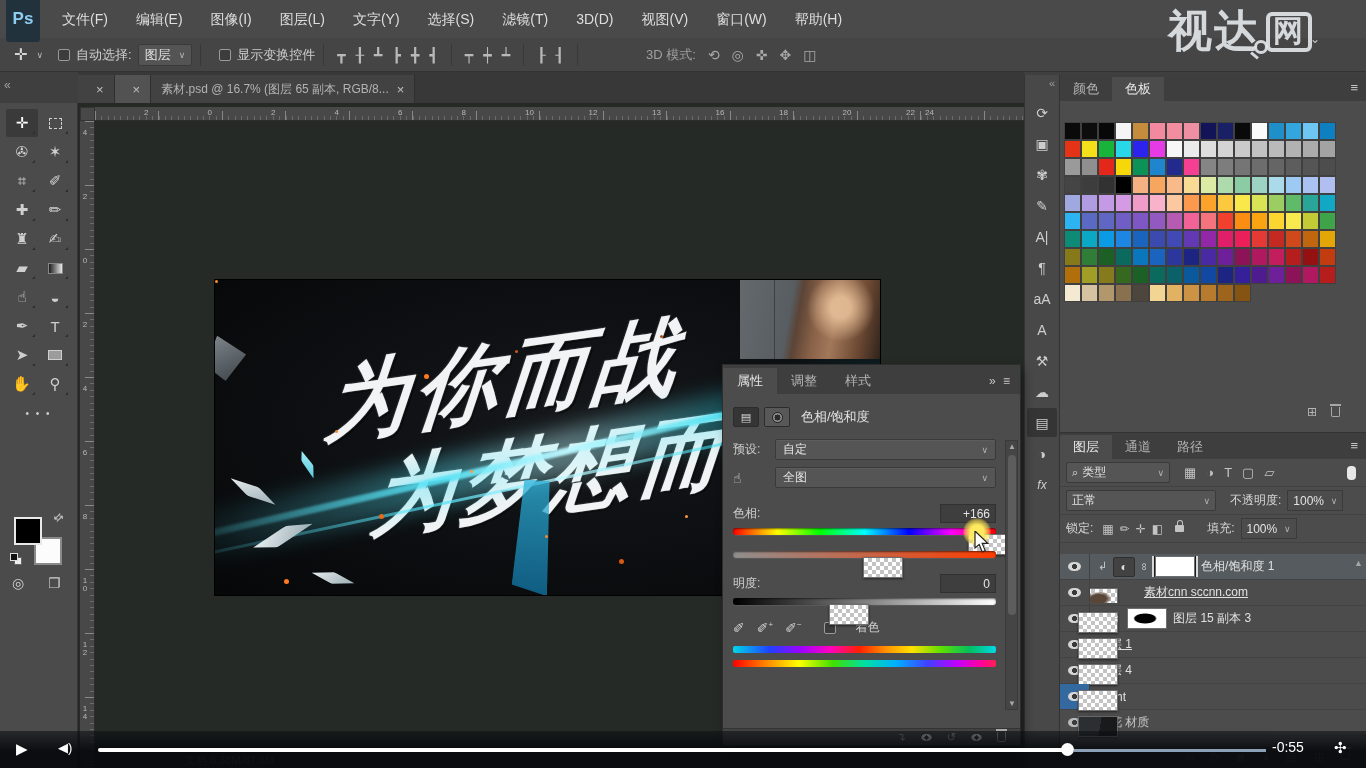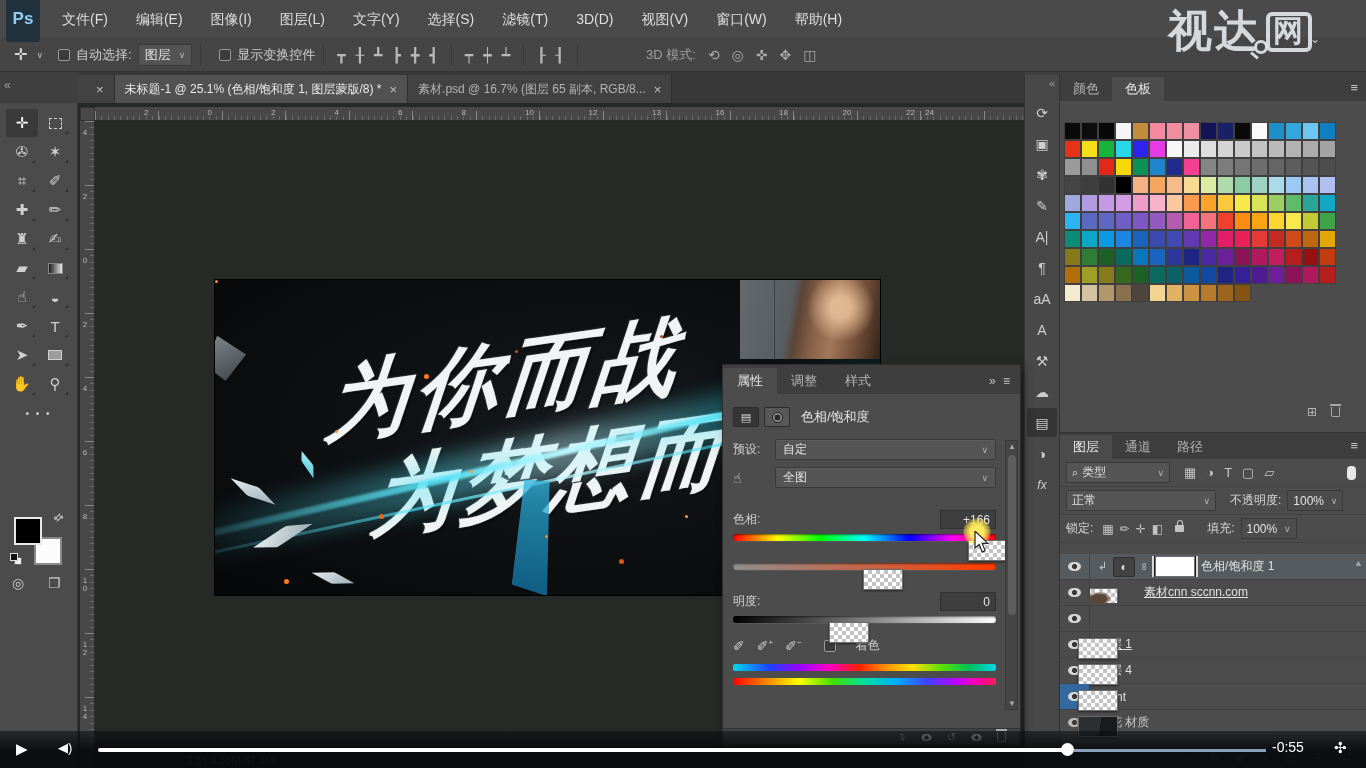--- a/index.html
+++ b/index.html
@@ -105,21 +105,21 @@
   #props-title-row { display:flex; align-items:center; height:30px; margin-bottom:4px; }
   .mini-btn { width:26px; height:20px; background:#353535; border:1px solid #2c2c2c; border-radius:2px; margin-right:5px; display:flex; align-items:center; justify-content:center; color:#d8d8d8; font-size:11px; }
   .mini-btn.mask { background:#585858; }
   .mask-dot { width:11px; height:11px; border-radius:50%; background:radial-gradient(circle,#2a2a2a 0 45%,#8f8f8f 50%); border:1px solid #222; }
   #props-title { margin-left:6px; font-size:13px; color:#e2e2e2; }
   .prop-row { display:flex; align-items:center; margin:7px 0; }
   .prop-label { width:42px; color:#cfcfcf; }
   .ps-select { flex:1; display:flex; align-items:center; background:#555; border:1px solid #3a3a3a; border-radius:2px; height:21px; padding:0 7px; color:#e2e2e2; box-shadow:inset 0 1px 0 rgba(255,255,255,.05); }
   .ps-select .chev { margin-left:auto; font-size:9px; color:#b2b2b2; }
   #tat-icon { width:42px; font-size:14px; color:#d2d2d2; }
-  .slider-block { margin:22px 0 14px; position:relative; }
+  .slider-block { margin:16px 0 14px; position:relative; }
   .slider-head { display:flex; align-items:center; justify-content:space-between; margin-bottom:5px; }
   .slider-label { color:#cfcfcf; }
   .value-box { width:56px; height:19px; background:#3e3e3e; border:1px solid #313131; color:#e6e6e6; text-align:right; padding:0 5px; line-height:18px; }
   .track { height:7px; border-radius:3px; position:relative; box-shadow:inset 0 1px 2px rgba(0,0,0,.55), 0 1px 0 rgba(255,255,255,.07); }
   #track-hue { background:linear-gradient(90deg,#ff0000,#ffff00 17%,#00ff00 33%,#00ffff 50%,#0000ff 67%,#ff00ff 83%,#ff0000); }
   #track-sat { background:linear-gradient(90deg,#8f8f8f,#ff3c00); }
   #track-light { background:linear-gradient(90deg,#000,#fff); }
   .thumb { position:absolute; top:6px; width:0; height:0; border-left:5px solid transparent; border-right:5px solid transparent; border-bottom:9px solid #d9d9d9; transform:translateX(-50%); filter:drop-shadow(0 1px 1px rgba(0,0,0,.5)); }
   #dropper-row { display:flex; align-items:center; margin:12px 0 10px; }
   .dropper { color:#cfcfcf; font-size:14px; margin-right:12px; position:relative; }
@@ -272,21 +272,20 @@
       <span class="t3d-ic">◫</span>
     </span>
 </div>
 
 <span class="abs" id="collapse-left">«</span>
 <div class="abs" id="tabbar">
     <div class="doc-tab">
       <span class="tab-close">×</span>
     </div>
     <div class="doc-tab active">
-      <span>未标题-1 @ 25.1% (色相/饱和度 1, 图层蒙版/8) *</span>
       <span class="tab-close">×</span>
     </div>
     <div class="doc-tab">
       <span>素材.psd @ 16.7% (图层 65 副本, RGB/8...</span>
       <span class="tab-close">×</span>
     </div>
   </div>
 
 <div class="abs" id="toolbar">
   <div id="tools-grid">
@@ -716,20 +715,27 @@
           </div>
           <div class="layer-main">
             <span class="thumb img-su"></span>
             <span class="lname underline">素材cnn sccnn.com</span>
           </div>
         </div>
         <div class="layer-row">
           <div class="eye-cell">
             <span class="eye"></span>
           </div>
+          <div class="layer-main">
+            <span class="clip-ic">↲</span>
+            <span class="thumb"></span>
+            <span class="chain-ic">∞</span>
+            <span class="mask-thumb blob"></span>
+            <span class="lname">图层 15 副本 3</span>
+          </div>
         </div>
         <div class="layer-row">
           <div class="eye-cell">
             <span class="eye"></span>
           </div>
           <div class="layer-main">
             <span class="thumb"></span>
             <span class="lname underline">图层 1</span>
           </div>
         </div>

